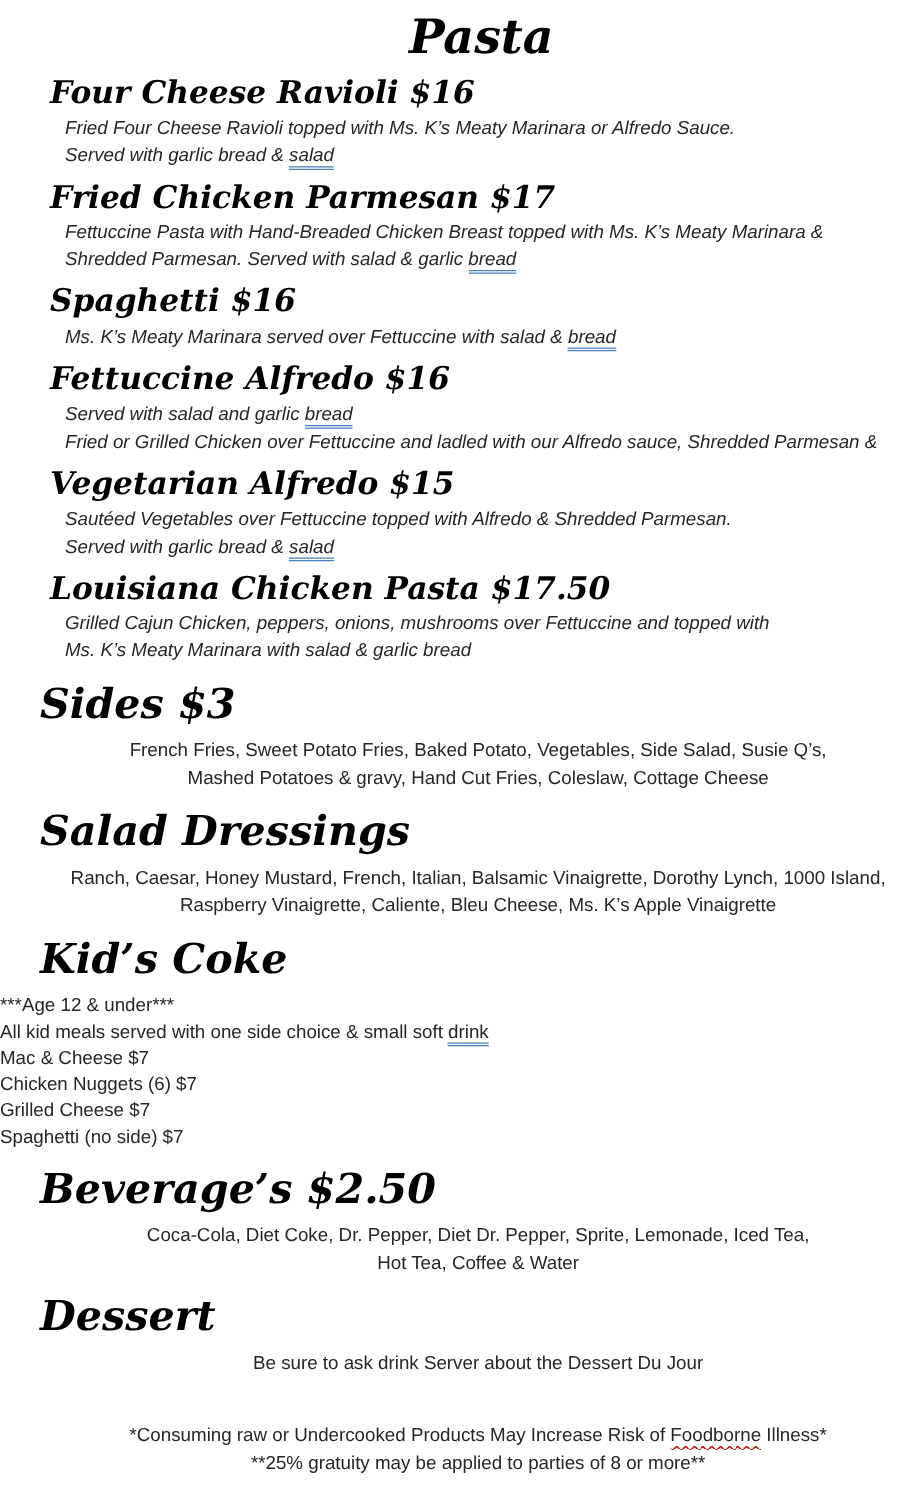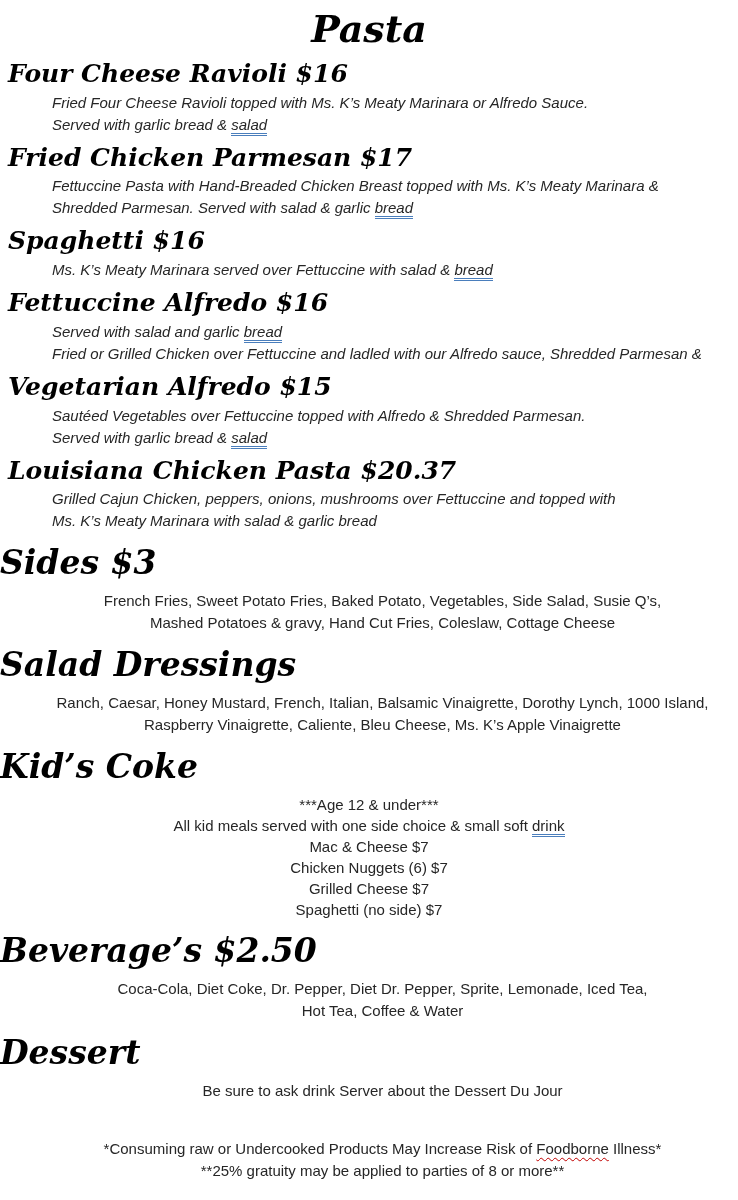--- a/index.html
+++ b/index.html
@@ -14,20 +14,21 @@
     color: #262626;
   }
   .page { padding: 4px 0 0 0; }
 
   
   .script {
     font-family: "DejaVu Serif", serif;
     font-style: italic;
     font-weight: bold;
     color: #000000;
+    padding-left: 32px;
   }
   .page-title {
     font-size: 38px;
     text-align: center;
     margin: 4px 0 10px 0;
     line-height: 1.1;
   }
   .item-title {
     font-size: 25px;
     margin: 8px 0 3px 8px;
@@ -43,21 +44,21 @@
     font-size: 33px;
     margin: 12px 0 8px 0;
     line-height: 1.15;
   }
   .center-line {
     text-align: center;
     line-height: 22px;
     padding-left: 27px;
   }
   .kids-line {
-    text-align: center;
+    text-align: left;
     line-height: 21px;
   }
   
   .gu {
     border-bottom: 3px double #4a7ebc;
   }
   
   .sp {
     text-decoration: underline wavy #c00000;
     text-decoration-thickness: 1px;
@@ -97,21 +98,21 @@
       <div class="desc-line"><span>Fried or Grilled Chicken over Fettuccine and ladled with our Alfredo sauce, Shredded Parmesan &amp;</span><span class="gu"></span></div>
     </div>
 
     <div class="item">
       <h2 class="script item-title">Vegetarian Alfredo $15</h2>
       <div class="desc-line"><span>Sautéed Vegetables over Fettuccine topped with Alfredo &amp; Shredded Parmesan.</span><span class="gu"></span></div>
       <div class="desc-line"><span>Served with garlic bread &amp; </span><span class="gu">salad</span></div>
     </div>
 
     <div class="item">
-      <h2 class="script item-title">Louisiana Chicken Pasta $20.37</h2>
+      <h2 class="script item-title">Louisiana Chicken Pasta $17.50</h2>
       <div class="desc-line"><span>Grilled Cajun Chicken, peppers, onions, mushrooms over Fettuccine and topped with</span><span class="gu"></span></div>
       <div class="desc-line"><span>Ms. K’s Meaty Marinara with salad &amp; garlic bread</span><span class="gu"></span></div>
     </div>
 
   </section>
 
   <section>
     <h2 class="script section-title">Sides $3</h2>
     <div class="center-line">French Fries, Sweet Potato Fries, Baked Potato, Vegetables, Side Salad, Susie Q’s,</div>
     <div class="center-line">Mashed Potatoes &amp; gravy, Hand Cut Fries, Coleslaw, Cottage Cheese</div>

